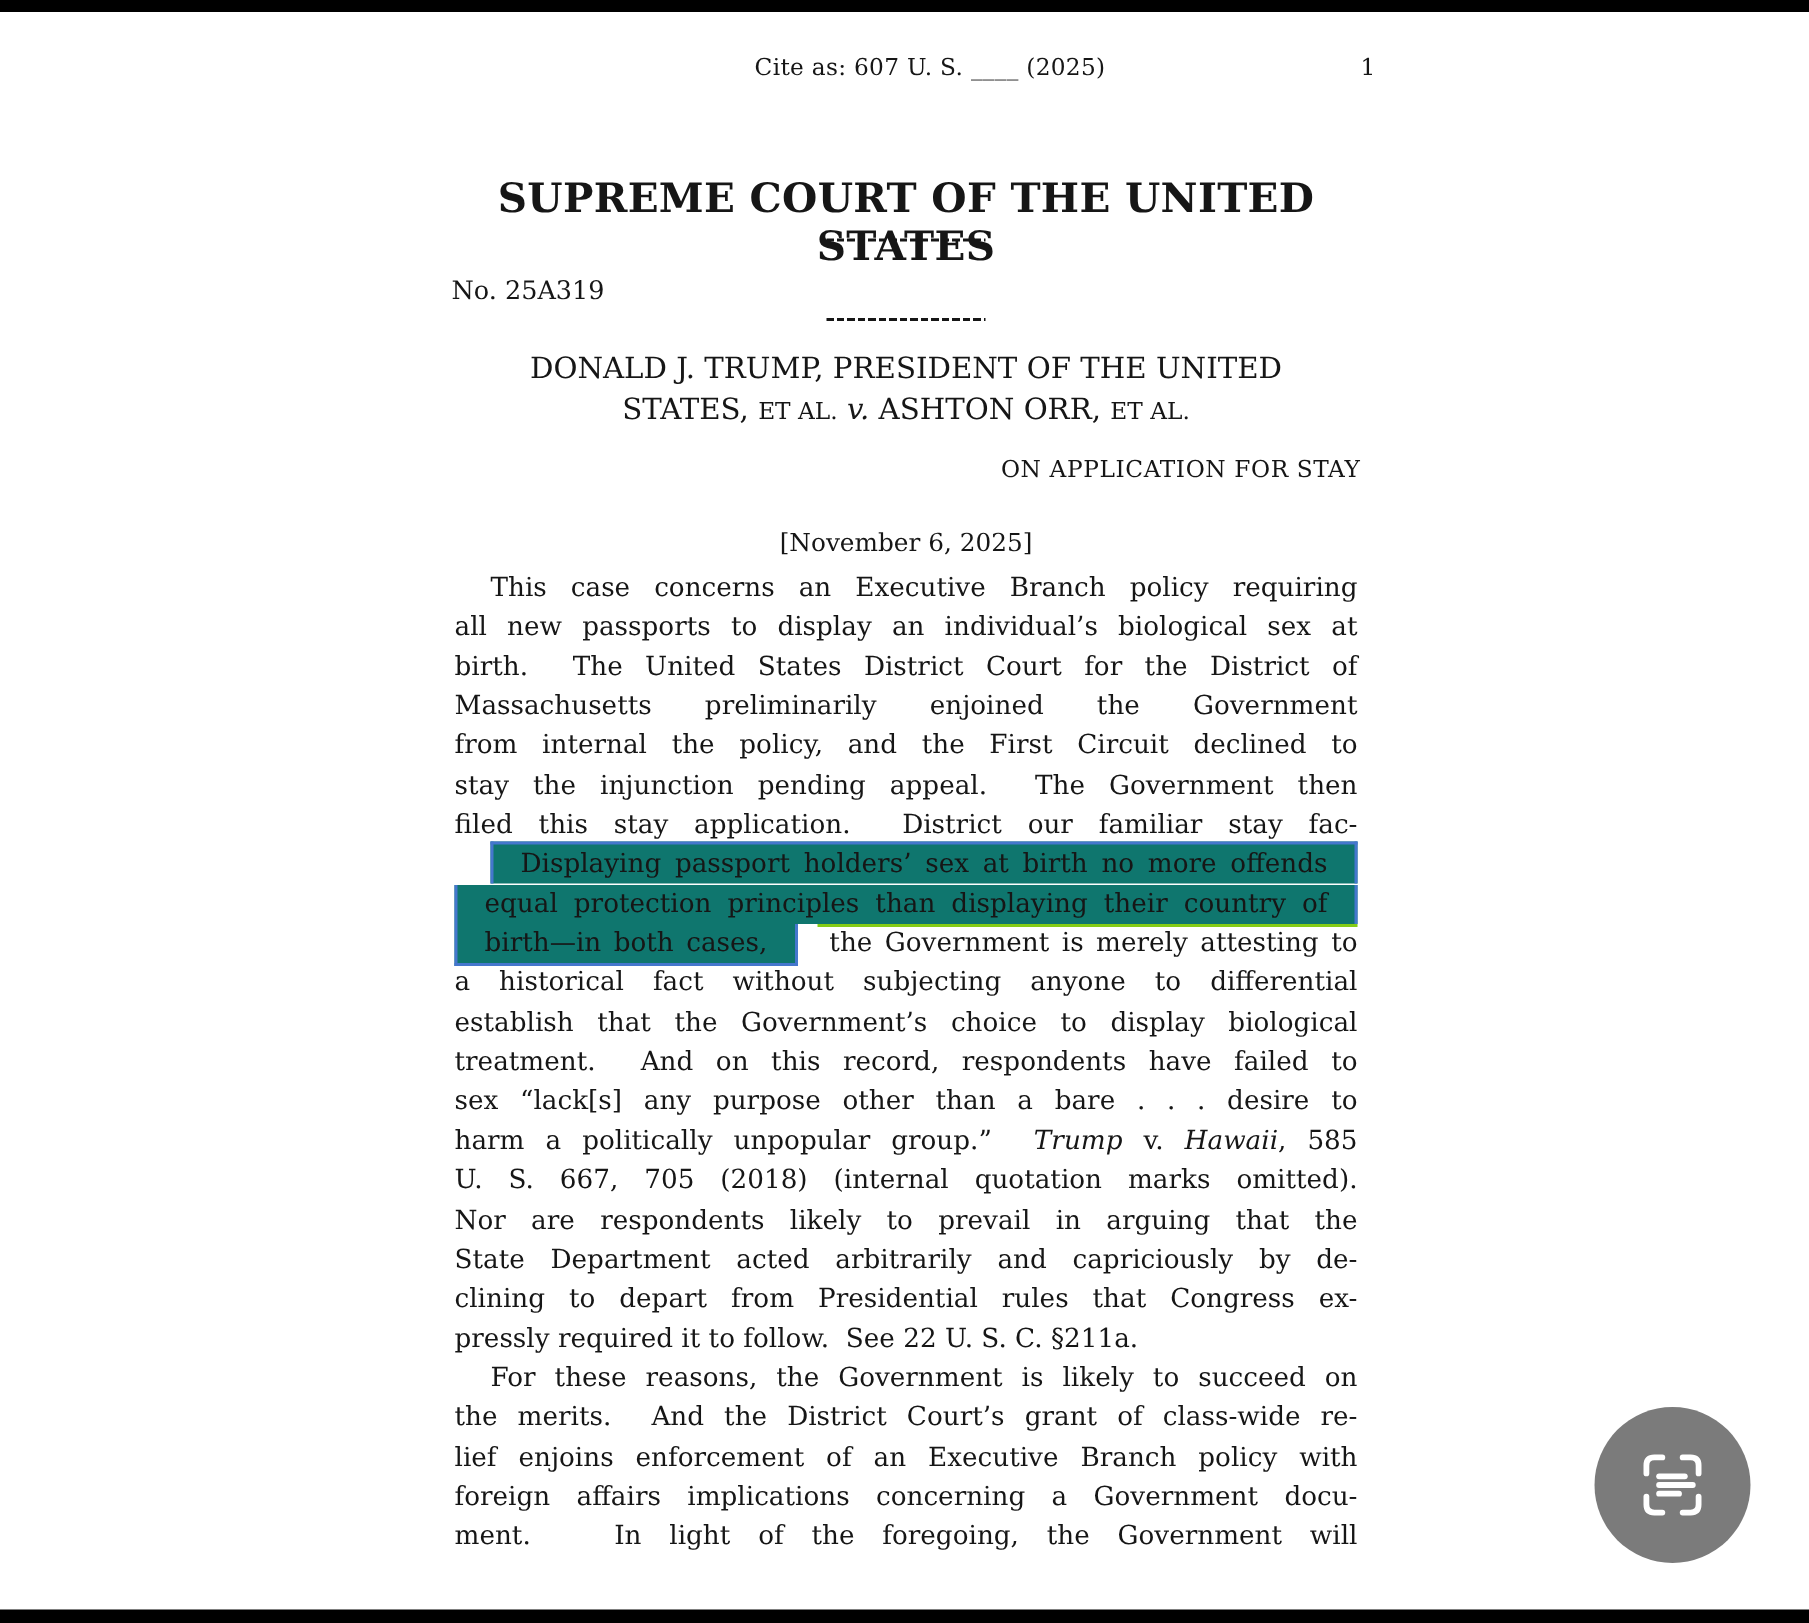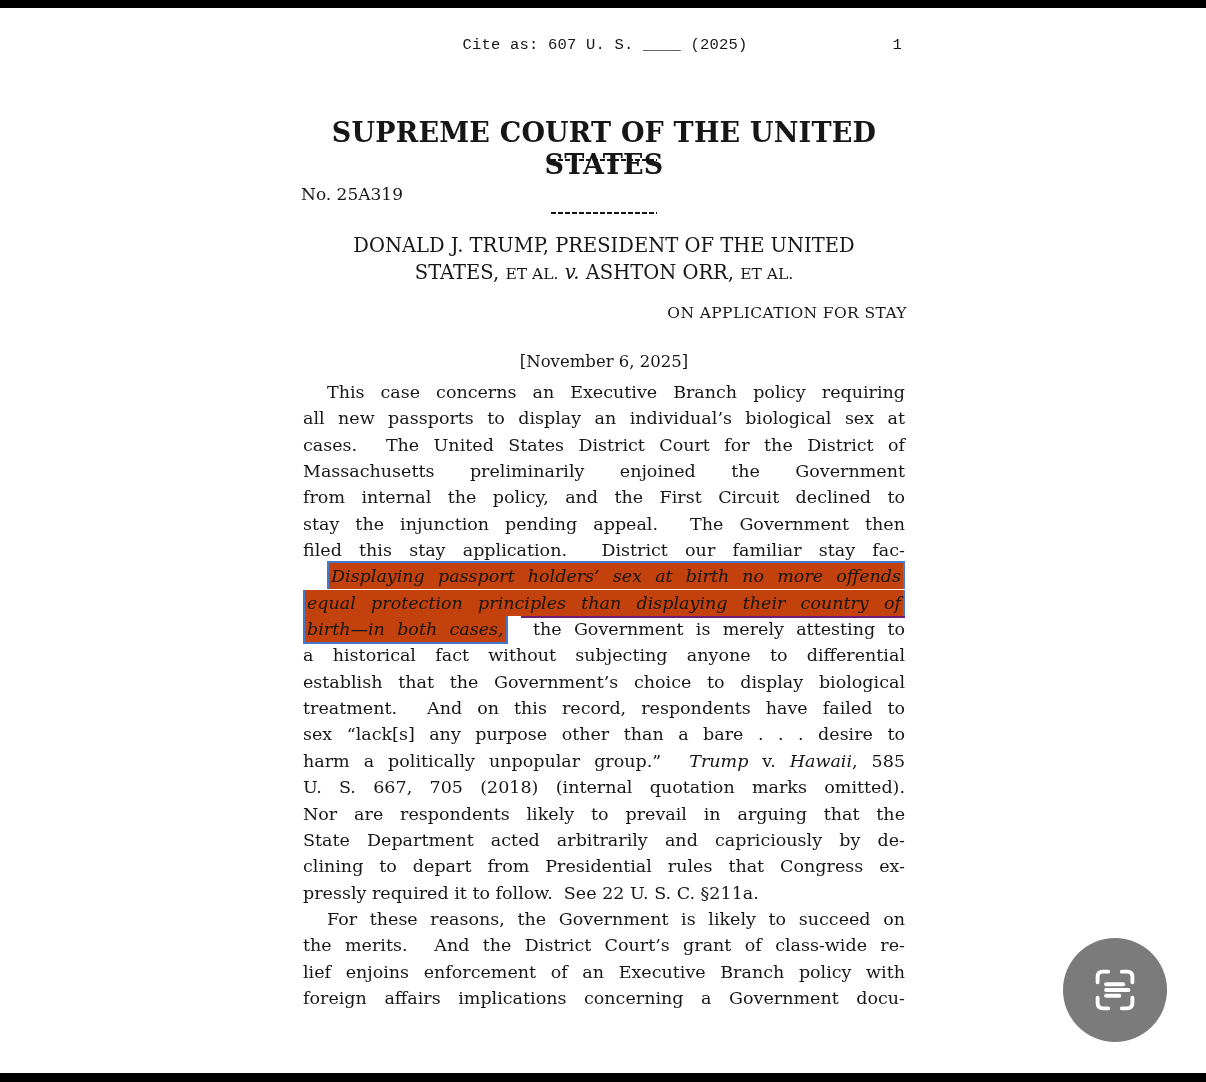--- a/index.html
+++ b/index.html
@@ -8,22 +8,22 @@
     background:#ffffff;
     font-family:"DejaVu Serif","Liberation Serif",serif;
     color:#161616;
   }
   .bar{position:absolute;left:0;width:1206px;background:#000;}
   .bar.top{top:0;height:8px;}
   .bar.bottom{top:1073px;height:9px;}
 
   .column{position:absolute;left:301px;top:0;width:606px;}
 
-  .runhead{position:absolute;top:36px;left:1px;width:100%;text-align:center;
-    font-size:15.5px;letter-spacing:.2px;font-family:Liberation Mono, monospace;}
+  .runhead{position:absolute;top:36px;left:16px;width:100%;text-align:center;
+    font-size:15.5px;letter-spacing:.2px;}
   .pagenum{position:absolute;right:6px;top:0;}
 
   .doc-title{position:absolute;top:117px;left:0;width:100%;text-align:center;
     font-weight:bold;font-size:27px;line-height:32px;letter-spacing:.2px;}
 
   .rule{position:absolute;left:50%;transform:translateX(-50%);width:106px;height:2px;
     background:repeating-linear-gradient(90deg,#161616 0 5px,transparent 5px 7px);}
   .rule.r1{top:159px;}
   .rule.r2{top:212px;}
 
@@ -37,25 +37,25 @@
   .subcaption{position:absolute;top:304px;left:0;width:100%;text-align:right;
     font-size:15.5px;letter-spacing:.4px;}
   .datebracket{position:absolute;top:352px;left:0;width:100%;text-align:center;font-size:16.5px;}
 
   .body-lines{position:absolute;top:379px;left:2px;width:602px;
     font-size:17.5px;line-height:26.35px;}
   .line{text-align:justify;text-align-last:justify;text-justify:inter-word;white-space:pre-wrap;}
   .line.last{text-align-last:left;}
   .line.indent{text-indent:24px;}
 
-  .hl{background:#c2410c;border:0 solid #4577cd;padding:3px 2px;font-style:italic;}
+  .hl{background:#0f766e;border:0 solid #4577cd;padding:3px 18px;}
   .hl-top{border-top-width:2px;border-left-width:2px;border-right-width:2px;}
   .hl-mid{border-left-width:2px;border-right-width:2px;}
   .hl-end{border-left-width:2px;border-right-width:2px;border-bottom-width:2px;}
-  .after-hl{border-top:2px solid #701a75;padding-top:1px;margin-left:13px;}
+  .after-hl{border-top:2px solid #84cc16;padding-top:1px;margin-left:13px;}
 
   .fab{position:absolute;left:1063px;top:938px;width:104px;height:104px;border-radius:50%;
     background:#7b7b7b;display:flex;align-items:center;justify-content:center;cursor:pointer;}
   .fab svg{display:block;}
 </style>
 </head>
 <body>
 
 <div class="bar top"></div>
 
@@ -79,21 +79,21 @@
     <div><span>STATES, </span><span class="sc">ET AL.</span><span> </span><span class="it">v.</span><span> ASHTON ORR, </span><span class="sc">ET AL.</span></div>
   </div>
 
   <div class="subcaption">ON APPLICATION FOR STAY</div>
 
   <div class="datebracket">[November 6, 2025]</div>
 
   <div class="body-lines" id="body-lines">
       <div class="line indent"><span>This case concerns an Executive Branch policy requiring</span></div>
       <div class="line"><span>all new passports to display an individual’s biological sex at</span></div>
-      <div class="line"><span>cases.  The United States District Court for the District of</span></div>
+      <div class="line"><span>birth.  The United States District Court for the District of</span></div>
       <div class="line"><span>Massachusetts preliminarily enjoined the Government</span></div>
       <div class="line"><span>from internal the policy, and the First Circuit declined to</span></div>
       <div class="line"><span>stay the injunction pending appeal.  The Government then</span></div>
       <div class="line"><span>filed this stay application.  District our familiar stay fac-</span></div>
       <div class="line indent"><span class="hl hl-top">Displaying passport holders’ sex at birth no more offends</span></div>
       <div class="line"><span class="hl hl-mid">equal protection principles than displaying their country of</span></div>
       <div class="line"><span class="hl hl-end">birth—in both cases,</span><span class="after-hl"> the Government is merely attesting to</span></div>
       <div class="line"><span>a historical fact without subjecting anyone to differential</span></div>
       <div class="line"><span>establish that the Government’s choice to display biological</span></div>
       <div class="line"><span>treatment.  And on this record, respondents have failed to</span></div>
@@ -101,20 +101,21 @@
       <div class="line"><span>harm a politically unpopular group.”  </span><span class="it">Trump</span><span> v. </span><span class="it">Hawaii</span><span>, 585</span></div>
       <div class="line"><span>U. S. 667, 705 (2018) (internal quotation marks omitted).</span></div>
       <div class="line"><span>Nor are respondents likely to prevail in arguing that the</span></div>
       <div class="line"><span>State Department acted arbitrarily and capriciously by de-</span></div>
       <div class="line"><span>clining to depart from Presidential rules that Congress ex-</span></div>
       <div class="line last"><span>pressly required it to follow.  See 22 U. S. C. §211a.</span></div>
       <div class="line indent"><span>For these reasons, the Government is likely to succeed on</span></div>
       <div class="line"><span>the merits.  And the District Court’s grant of class-wide re-</span></div>
       <div class="line"><span>lief enjoins enforcement of an Executive Branch policy with</span></div>
       <div class="line"><span>foreign affairs implications concerning a Government docu-</span></div>
+      <div class="line"><span>ment.   In light of the foregoing, the Government will</span></div>
     </div>
 
 </div>
 
 <div class="fab">
   <span>
     <svg width="58" height="58" viewBox="0 0 24 24" fill="none" stroke="#ffffff" stroke-width="1.6" stroke-linecap="round">
       <path d="M9.2 4.4 H7 Q4.8 4.4 4.8 6.6 V8.8"></path>
       <path d="M14.8 4.4 H17 Q19.2 4.4 19.2 6.6 V8.8"></path>
       <path d="M9.2 19.6 H7 Q4.8 19.6 4.8 17.4 V15.2"></path>

